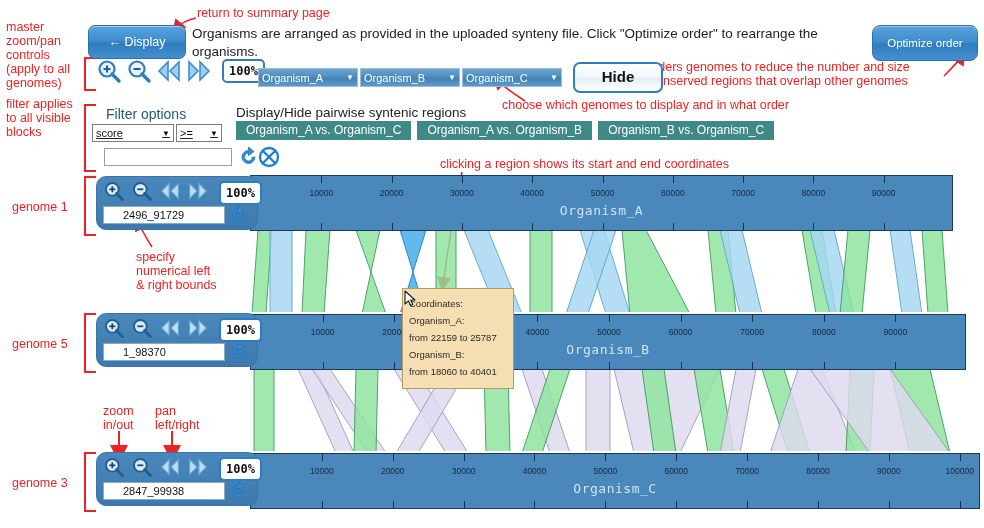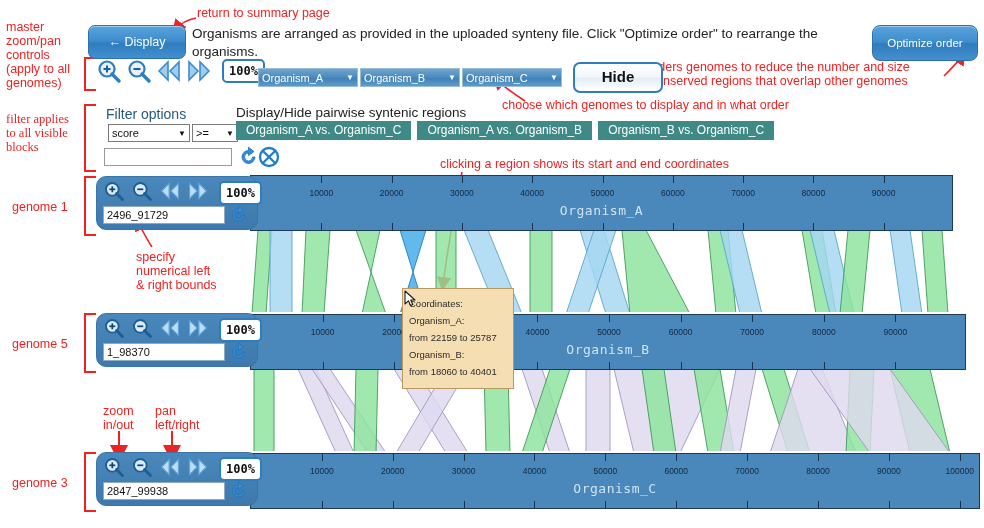--- a/index.html
+++ b/index.html
@@ -50,39 +50,39 @@
     padding:0 3px;box-sizing:border-box;cursor:pointer;
   }
   .org-sel .arw{font-size:8px;line-height:8px;}
   .view-btn{
     margin-left:9px;width:86px;height:27px;border-radius:7px;border:2px solid #2f7dbf;
     background:linear-gradient(to bottom,#ffffff 0%,#f2f7fb 48%,#e3edf6 52%,#ffffff 100%);
     color:#111;font-size:15px;font-weight:bold;text-align:center;line-height:25px;cursor:pointer;
   }
   
   .filter-title{position:absolute;left:106px;top:106px;font-size:14px;color:#26597c;}
-  .filter-selects{position:absolute;left:108px;top:124px;display:flex;}
+  .filter-selects{position:absolute;left:92px;top:124px;display:flex;text-decoration:underline;}
   .fsel{height:18px;background:#fff;border:1px solid #7b7b7b;font-size:11px;color:#111;
         display:flex;align-items:center;justify-content:space-between;padding:0 3px;box-sizing:border-box;cursor:pointer;}
   .fsel.a{width:82px;}
   .fsel.b{width:46px;margin-left:2px;}
   .fsel .arw{font-size:8px;}
   .ftext{position:absolute;left:104px;top:148px;width:128px;height:18px;background:#fff;border:1px solid #9a9a9a;box-sizing:border-box;}
   
   .ph-title{position:absolute;left:236px;top:105px;font-size:13.5px;color:#222;}
   .pw-row{position:absolute;left:236px;top:121px;display:flex;gap:6px;}
   .pw-btn{height:19px;line-height:19px;padding:0 10px;background:#3f8a86;color:#ffffff;font-size:12px;cursor:pointer;}
   
   .panel{position:absolute;left:96px;width:162px;height:54px;border-radius:10px;
          background:linear-gradient(to bottom,#4a87bb 0%,#3d79ad 100%);
          border:1px solid #3a74a8;box-sizing:border-box;z-index:6;}
   .panel .row1{position:absolute;left:6px;top:3px;display:flex;align-items:center;gap:2px;}
   .panel .coordbox{position:absolute;left:6px;top:29px;width:122px;height:18px;background:#fff;
                    border:1px solid #8fa9bf;box-sizing:border-box;font-size:11px;line-height:17px;
-                   padding-left:3px;color:#111;font-family:"Liberation Sans",sans-serif;}
+                   padding-left:19px;color:#111;font-family:"Liberation Sans",sans-serif;}
   .panel .reset{position:absolute;left:132px;top:28px;width:20px;height:20px;cursor:pointer;}
   .pct-badge.sm{margin-left:4px;}
   
   .track{position:absolute;left:250px;height:56px;background:#4a87bb;border:1px solid #1d3a55;box-sizing:border-box;}
   .track .label{position:absolute;left:0;right:0;top:27px;text-align:center;color:#cfe4f2;
                 font-family:"DejaVu Sans Mono",monospace;font-size:13px;letter-spacing:.5px;}
   .tick{position:absolute;width:1px;background:#17324d;}
   .tick.top{top:0;height:7px;}
   .tick.bot{bottom:0;height:7px;}
   .ticklab{position:absolute;top:12px;transform:translateX(-50%);font-size:8.5px;color:#12293f;
@@ -122,21 +122,21 @@
 <div class="bracket" style="left:84px;top:104px;width:10px;height:64px;"></div>
 <div class="bracket" style="left:84px;top:176px;width:10px;height:56px;"></div>
 <div class="bracket" style="left:84px;top:313px;width:10px;height:56px;"></div>
 <div class="bracket" style="left:84px;top:452px;width:10px;height:56px;"></div>
 
 <div class="anno" style="left:6px;top:20px;">master
 zoom/pan
 controls
 (apply to all
 genomes)</div>
-<div class="anno" style="left:6px;top:112px;font-family:Liberation Serif, serif;">filter applies
+<div class="anno" style="left:6px;top:97px;">filter applies
 to all visible
 blocks</div>
 <div class="anno" style="left:197px;top:6px;">return to summary page</div>
 <div class="anno" style="left:636px;top:60px;">reorders genomes to reduce the number and size
 of conserved regions that overlap other genomes</div>
 <div class="anno" style="left:502px;top:98px;">choose which genomes to display and in what order</div>
 <div class="anno" style="left:440px;top:157px;">clicking a region shows its start and end coordinates</div>
 <div class="anno" style="left:136px;top:250px;">specify
 numerical left
 &amp; right bounds</div>

